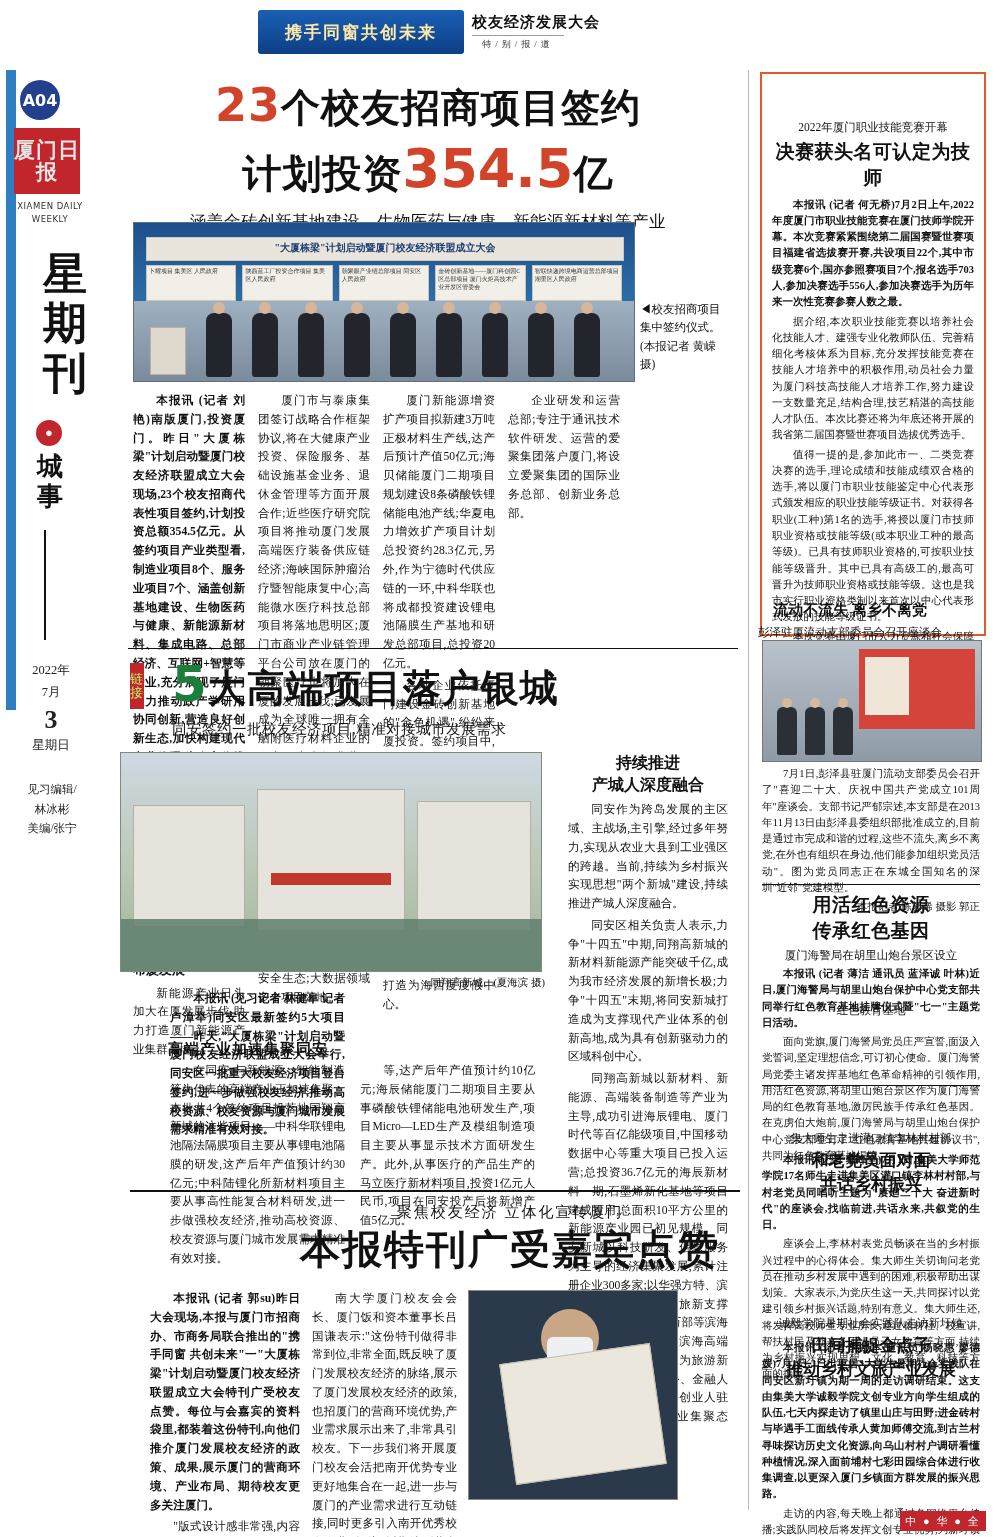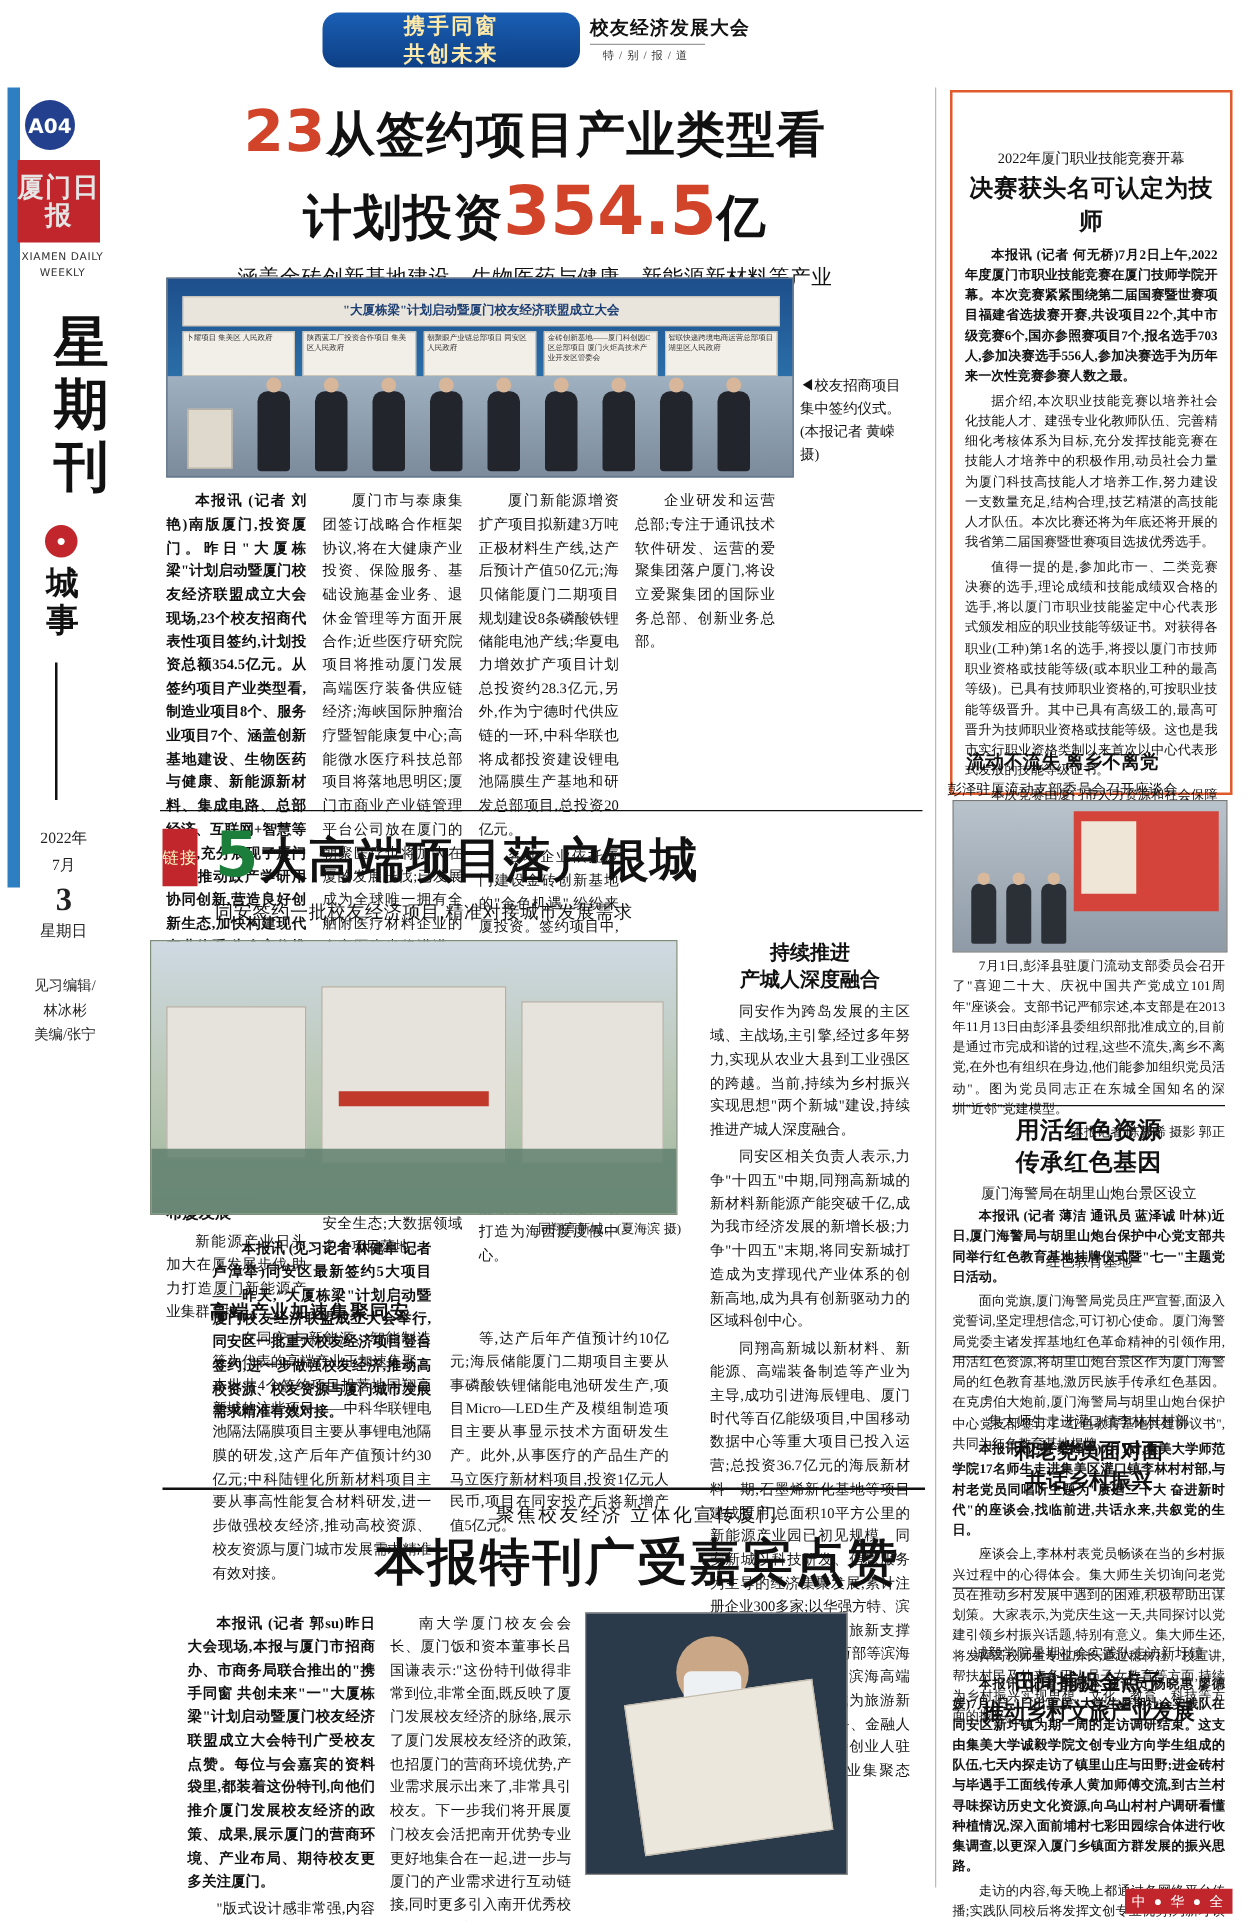--- a/index.html
+++ b/index.html
@@ -1,22 +1,22 @@
 <!DOCTYPE html>
 <html><head>
 <meta charset="utf-8">
 <style>
   html,body{margin:0;padding:0;background:#fff;}
   body{width:1000px;height:1537px;font-family:"Liberation Serif",serif;color:#111;position:relative;overflow:hidden;}
   .page{width:1000px;height:1537px;position:relative;background:#fff;}
 
   
   .top-banner{position:absolute;left:258px;top:8px;width:480px;height:48px;display:flex;align-items:center;}
-  .banner-left{width:206px;height:44px;background:linear-gradient(180deg,#1a5fb4,#0d3f85);border-radius:13px;color:#fff;
-    display:flex;flex-direction:column;align-items:center;justify-content:center;font-family:"DejaVu Sans",sans-serif;}
+  .banner-left{width:206px;height:44px;background:linear-gradient(180deg,#1a5fb4,#0d3f85);border-radius:3px;color:#fff;
+    display:flex;flex-direction:row;align-items:center;justify-content:center;font-family:"DejaVu Sans",sans-serif;}
   .banner-left .l1{font-size:17px;letter-spacing:2px;font-weight:bold;color:#ffe9a8;}
   .banner-left .l2{font-size:17px;letter-spacing:2px;font-weight:bold;color:#ffe9a8;}
   .banner-right{margin-left:8px;display:flex;flex-direction:column;justify-content:center;}
   .banner-right .b1{font-size:15px;font-weight:bold;letter-spacing:1px;}
   .banner-right .b2{font-size:9px;letter-spacing:4px;color:#333;margin-top:3px;border-top:1px solid #999;padding-top:2px;width:92px;text-align:center;}
   .pagenum{position:absolute;left:20px;top:80px;width:40px;height:40px;border-radius:50%;background:#23408e;color:#fff;
      display:flex;align-items:center;justify-content:center;font-family:"DejaVu Sans",sans-serif;font-size:16px;font-weight:bold;}
   .logo-box{position:absolute;left:14px;top:128px;width:66px;height:66px;background:#c0262b;color:#e5e5e5;
      display:flex;align-items:center;justify-content:center;font-size:21px;line-height:1.05;text-align:center;font-weight:bold;letter-spacing:1px;}
   .logo-en{position:absolute;left:10px;top:200px;width:80px;font-family:"DejaVu Sans",sans-serif;font-size:8.5px;color:#333;line-height:1.5;text-align:center;letter-spacing:.5px;}
@@ -50,21 +50,21 @@
   .photo1 .podium{position:absolute;left:16px;bottom:6px;width:34px;height:46px;background:#dfd9cd;border:1px solid #b9b2a3;}
   .cap-right{position:absolute;left:640px;top:300px;width:84px;font-size:11.5px;line-height:1.6;color:#111;}
 
   
   .col{position:absolute;font-size:11.6px;line-height:1.62;color:#111;text-align:justify;}
   .col p{margin:0 0 3px 0;text-indent:2em;}
   .col h4{margin:6px 0 4px 0;font-size:13px;font-weight:bold;text-indent:0;}
   .lead{font-weight:bold;}
 
   
-  .sec2-badge{position:absolute;left:130px;top:663px;width:28px;height:46px;background:#c0262b;color:#fef9c3;font-size:13px;
+  .sec2-badge{position:absolute;left:130px;top:663px;width:14px;height:46px;background:#c0262b;color:#bef264;font-size:13px;
      display:flex;align-items:center;justify-content:center;text-align:center;line-height:1.1;letter-spacing:1px;}
   .sec2-head{position:absolute;left:172px;top:655px;width:560px;}
   .sec2-head .t{font-size:38px;font-weight:bold;letter-spacing:1px;}
   .sec2-head .t .n{color:#1b7f3b;font-family:"DejaVu Sans",sans-serif;font-size:50px;}
   .sec2-head .s{font-size:14.5px;margin-top:6px;letter-spacing:.5px;}
 
   .photo2{position:absolute;left:120px;top:752px;width:420px;height:218px;overflow:hidden;border:1px solid #7d8d7a;
      background:linear-gradient(180deg,#cfd9e2 0%,#b9c7b4 55%,#9fb59c 100%);}
   .photo2 .bldg{position:absolute;background:#e6e3dc;border:1px solid #b4b0a6;}
   .photo2 .water{position:absolute;left:0;bottom:0;width:100%;height:52px;background:#5f7f6d;opacity:.85;}
@@ -131,21 +131,21 @@
     <div>星期日</div>
   </div>
   <div class="editors">
     <div>见习编辑/</div>
     <div>林冰彬</div>
     <div>美编/张宁</div>
   </div>
 
   <div class="head-wrap">
     <div class="h-l1">
-      <span class="num">23</span><span>从签约项目产业类型看</span>
+      <span class="num">23</span><span>个校友招商项目签约</span>
     </div>
     <div class="h-l2">
       <span>计划投资</span><span class="big-num">354.5</span><span>亿</span>
     </div>
     <div class="h-sub">涵盖金砖创新基地建设、生物医药与健康、新能源新材料等产业</div>
   </div>
 
   <div class="photo1">
     <div class="sky"></div>
     <div class="band">

